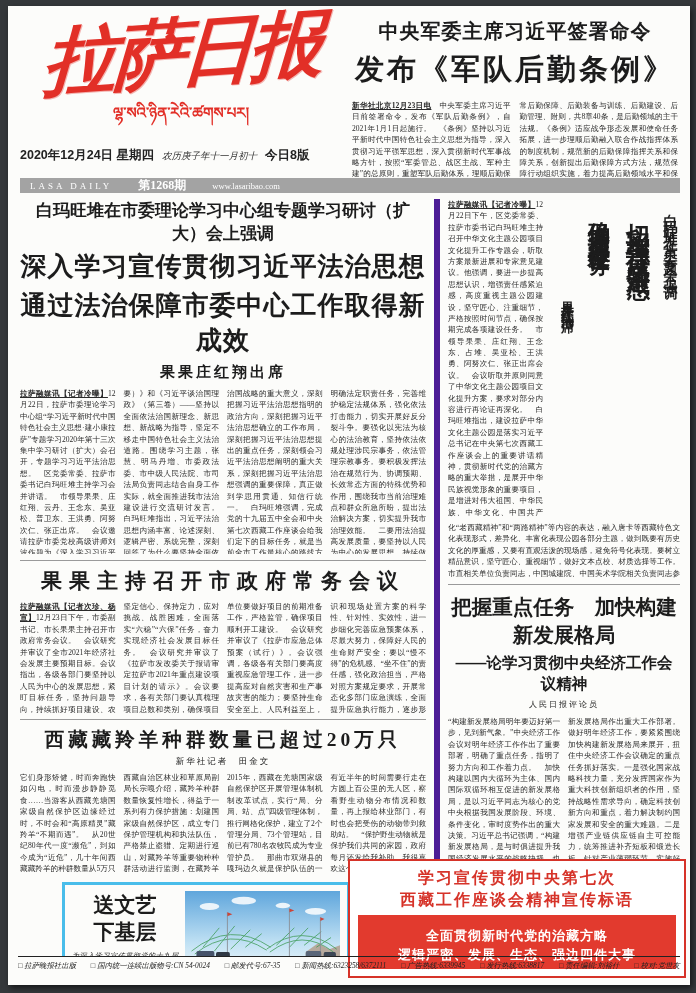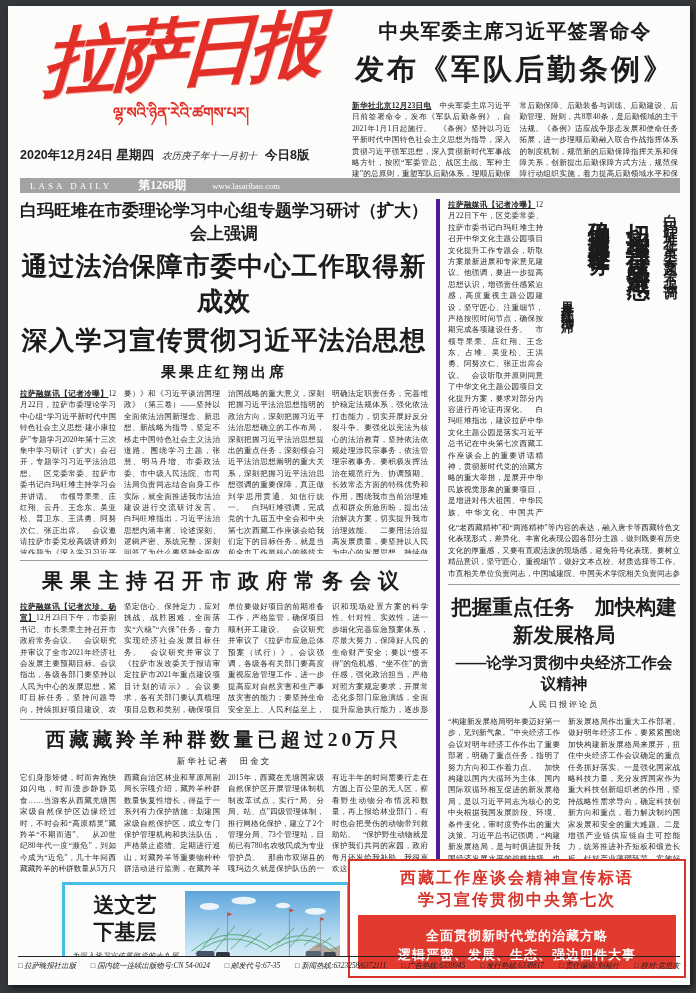--- a/index.html
+++ b/index.html
@@ -27,21 +27,21 @@
   .lede { font-weight:bold;text-decoration:underline; }
 
   
   .gray-bar { height:15px; background:#a3a3a3; display:flex; align-items:center; color:#fff; padding:0 10px; gap:26px; }
   .gb-en { font-size:9px; letter-spacing:3px; }
   .gb-issue { font-size:12px; font-weight:bold; }
   .gb-site { font-size:8.5px; }
 
   
   .content { display:flex; margin-top:6px; height:757px; overflow:hidden; }
-  .left-zone { width:420px; flex:none; padding-right:8px; border-right:4px solid #4c1d95; overflow:hidden; }
+  .left-zone { width:420px; flex:none; padding-right:8px; border-right:6px solid #4c1d95; overflow:hidden; }
   .right-zone { flex:1; padding-left:8px; overflow:hidden; }
   hr.div { border:0; border-top:1px solid #9a9a9a; margin:6px 0; }
   .smalltext { font-size:7.6px; line-height:1.5; text-align:justify; color:#2a2a2a; }
   .cols { display:flex; gap:8px; overflow:hidden; }
   .cols > div { flex:1; }
 
   
   .lead-kicker { font-family:"Liberation Sans",sans-serif; font-weight:bold; font-size:17px; text-align:center; }
   .lead-h { font-family:"Liberation Sans",sans-serif; font-weight:900; font-size:26px; text-align:center; letter-spacing:1px; margin-top:4px; }
   .lead-byline { font-weight:bold; font-size:15px; text-align:center; margin:5px 0 6px; letter-spacing:3px; }
@@ -120,22 +120,22 @@
     <span class="gb-issue">第1268期</span>
     <span class="gb-site">www.lasaribao.com</span>
   </div>
 
   <div class="content">
 
     <div class="left-zone">
 
       <div>
         <div class="lead-kicker">白玛旺堆在市委理论学习中心组专题学习研讨（扩大）会上强调</div>
+        <div class="lead-h">深入学习宣传贯彻习近平法治思想</div>
         <div class="lead-h">通过法治保障市委中心工作取得新成效</div>
-        <div class="lead-h">深入学习宣传贯彻习近平法治思想</div>
         <div class="lead-byline">果果庄红翔出席</div>
         <div class="cols smalltext lead-cols">
           <div><span class="lede">拉萨融媒讯【记者冷曝】</span><span>12月22日，拉萨市委理论学习中心组“学习近平新时代中国特色社会主义思想·建小康拉萨”专题学习2020年第十三次集中学习研讨（扩大）会召开，专题学习习近平法治思想。　区党委常委、拉萨市委书记白玛旺堆主持学习会并讲话。　市领导果果、庄红翔、云丹、王念东、吴亚松、普卫东、王洪勇、阿努次仁、张正出席。　会议邀请拉萨市委党校高级讲师刘波作题为《深入学习习近平法治思想 切实推进依法治国建设》讲座，刘波老师引经据典，深入浅出地对习近平法治思想进行了讲解；传达《习近平在中央全面依法治国工作会议上的重要讲话（摘</span></div>
           <div>要）》和《习近平谈治国理政》（第三卷）——坚持以全面依法治国新理念、新思想、新战略为指导，坚定不移走中国特色社会主义法治道路。围绕学习主题，张慧、明马丹增、市委政法委、市中级人民法院、市司法局负责同志结合自身工作实际，就全面推进我市法治建设进行交流研讨发言。　白玛旺堆指出，习近平法治思想内涵丰富、论述深刻、逻辑严密、系统完整，深刻回答了为什么要坚持全面依法治国、什么是全面依法治国、怎样推进全面依法治国等一系列重大理论和实践问题，全市上下要把认真学习领会习近平法治思想作为当前和今后一个时期的一项重大政治任务，深刻把握全面依法</div>
           <div>治国战略的重大意义，深刻把握习近平法治思想指明的政治方向，深刻把握习近平法治思想确立的工作布局，深刻把握习近平法治思想提出的重点任务，深刻领会习近平法治思想阐明的重大关系，深刻把握习近平法治思想强调的重要保障，真正做到学思用贯通、知信行统一。　白玛旺堆强调，完成党的十九届五中全会和中央第七次西藏工作座谈会给我们定下的目标任务，就是当前全市工作最核心的路线方针，我们要强化法治思维，运用法治手段，充分发挥法治服务保障作用，完善下一个五年我市法治社会建设部署，推动全市中心工作迈向新台阶，取得新成效。　一要用法治夯实稳定根基，要</div>
           <div>明确法定职责任务，完善维护稳定法规体系，强化依法打击能力，切实开展好反分裂斗争。要强化以宪法为核心的法治教育，坚持依法依规处理涉民宗事务，依法管理宗教事务。要积极发挥法治在规范行为、协调预期、长效常态方面的特殊优势和作用，围绕我市当前治理难点和群众所急所盼，提出法治解决方案，切实提升我市治理效能。　二要用法治提高发展质量，要坚持以人民为中心的发展思想，持续做好脱贫攻坚巩固和乡村振兴衔接工作，依法开展疫情防控，全力抓好民生保障。要厘清政府与市场边界，增强创新能力，完善防范化解风险隐患体制机制，推进建设高标准市场体系。【下转第二版】</div>
         </div>
       </div>
 
       <hr class="div">
@@ -343,22 +343,22 @@
         <div class="eco-byline">人民日报评论员</div>
         <div class="cols smalltext eco-cols">
           <div>“构建新发展格局明年要迈好第一步，见到新气象。”中央经济工作会议对明年经济工作作出了重要部署，明确了重点任务，指明了努力方向和工作着力点。　加快构建以国内大循环为主体、国内国际双循环相互促进的新发展格局，是以习近平同志为核心的党中央根据我国发展阶段、环境、条件变化，审时度势作出的重大决策。习近平总书记强调，“构建新发展格局，是与时俱进提升我国经济发展水平的战略抉择，也是塑造我国国际经济合作和竞争新优势的战略抉择。”站在“两个一百年”奋斗目标的历史交汇点上，我们要深刻认识到，提出加快构建新发展格局，既是对我国发展新机遇新挑战的深刻认识，也是对我国客观发展规律和发展趋势的自觉把握，是对“十四五”和未来更长时期我国经济发展战略、路径作出的重大调整完善，是着眼于我国长远发展和长治久安作出的重大战略部署，对于我国实现更高质量、更有效率、更加公平、更可持续、更为安全的发展，对于促进世界经济繁荣，都会产生重要而深远的影响。　党的十九届五中全会对加快构建</div>
           <div>新发展格局作出重大工作部署。做好明年经济工作，要紧紧围绕加快构建新发展格局来展开，扭住中央经济工作会议确定的重点任务抓好落实。一是强化国家战略科技力量，充分发挥国家作为重大科技创新组织者的作用，坚持战略性需求导向，确定科技创新方向和重点，着力解决制约国家发展和安全的重大难题。二是增强产业链供应链自主可控能力，统筹推进补齐短板和锻造长板，针对产业薄弱环节，实施好关键核心技术攻关工程，尽快解决一批“卡脖子”问题，在产业优势领域精耕细作，搞出更多独门绝技。三是坚持扩大内需这个战略基点，在合理引导消费、储蓄、投资等方面进行有效制度安排，形成强大国内市场。四是全面推进改革开放，构建高水平社会主义市场经济体制，实行高水平对外开放，推动改革和开放相互促进。五是解决好种子和耕地问题，落实藏粮于地、藏粮于技战略，保障粮食安全。六是强化反垄断和防止资本无序扩张，支持平台企业创新发展、增强国际竞争力，支持公有制经济和非公有制经济共同发展，同时要依法规范发展，健全数字规则。【下转第二版】</div>
         </div>
       </div>
     </div>
   </div>
 
   <div class="slogan-box">
+    <div class="sl-line">学习宣传贯彻中央第七次</div>
     <div class="sl-line">西藏工作座谈会精神宣传标语</div>
-    <div class="sl-line">学习宣传贯彻中央第七次</div>
     <div class="sl-red">
       <div class="sl-red-line">全面贯彻新时代党的治藏方略</div>
       <div class="sl-red-line">逻辑严密、发展、生态、强边四件大事</div>
     </div>
   </div>
 
   <div class="footer">
     <span>拉萨晚报社出版</span>
     <span>国内统一连续出版物号:CN 54-0024</span>
     <span>邮发代号:67-35</span>

